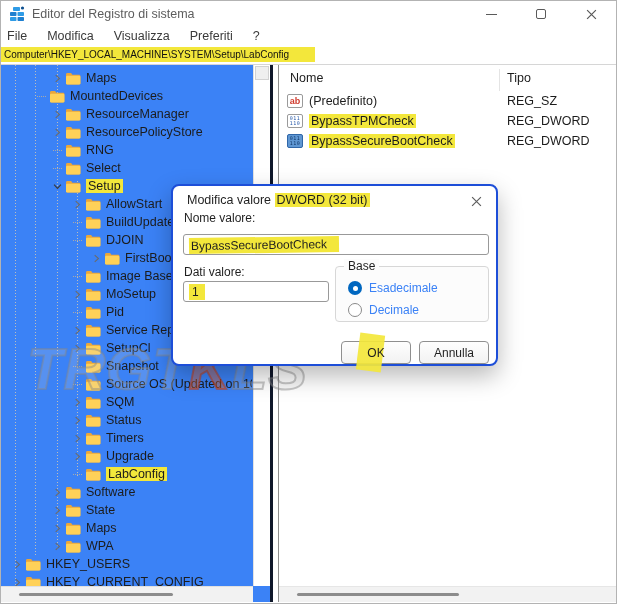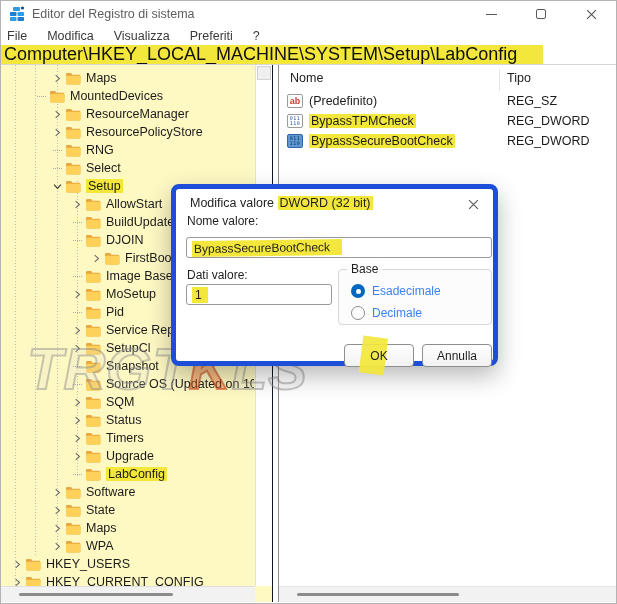--- a/index.html
+++ b/index.html
@@ -15,24 +15,24 @@
   .min-glyph { width:11px; height:1px; background:#5a5a5a; }
   .max-glyph { width:10px; height:10px; border:1px solid #5a5a5a; border-radius:2px; }
 
   
   .menubar { position:absolute; left:0; top:26px; right:0; height:18px; display:flex; align-items:center; background:#fff; }
   .menu-item { font-size:12.5px; color:#3a3a3a; padding:0 10px; }
   .menu-item:first-child { padding-left:6px; }
 
   
   .addressbar { position:absolute; left:0; top:44px; right:0; height:20px; background:#fff; border-bottom:1px solid #d6d6d6; display:flex; align-items:center; overflow:hidden; }
-  .address-text { font-size:18px; color:#111; background:var(--hl); padding:2px 26px 2px 3px; white-space:nowrap; }
-
-  
-  .left-panel { position:absolute; left:0; top:64px; width:272px; bottom:1px; background:#fef9c3; border-right:1px solid #0f172a; }
+  .address-text { font-size:10px; color:#111; background:var(--hl); padding:2px 26px 2px 3px; white-space:nowrap; }
+
+  
+  .left-panel { position:absolute; left:0; top:64px; width:272px; bottom:1px; background:#3b82f6; border-right:3px solid #0f172a; }
   .right-panel { position:absolute; left:277px; top:64px; right:0; bottom:1px; background:#fff; border-left:1px solid #8f8f8f; }
 
   
   .tree { position:absolute; left:0; top:0; right:18px; bottom:16px; overflow:hidden; padding-top:4px; }
   .guide { position:absolute; width:1px; background:repeating-linear-gradient(to bottom,#bdbdbd 0 1px,transparent 1px 3px); }
   .tree-row { height:18px; display:flex; align-items:center; white-space:nowrap; position:relative; }
   .arrow-slot { width:16px; height:18px; display:flex; align-items:center; justify-content:center; flex:0 0 16px; }
   .leaf-stub { width:9px; border-top:1px dotted #a9a9a9; }
   .folder { width:16px; height:13px; margin-right:5px; flex:0 0 16px; }
   .tree-label { font-size:12.5px; color:#1c1c1c; }
@@ -59,21 +59,21 @@
   .vicon.dwsel i { color:#0d3566; }
   .value-name { font-size:12.5px; color:#1c1c1c; }
   .value-type { position:absolute; left:228px; font-size:12.5px; color:#1c1c1c; }
 
   
   .watermark { position:absolute; left:26px; top:334px; z-index:5; font-size:58px; font-weight:bold; font-style:italic; letter-spacing:1px; white-space:nowrap; pointer-events:none;
     color:rgba(215,215,215,.18); -webkit-text-stroke:2px rgba(135,135,135,.45); }
   .watermark .wk { color:rgba(232,95,35,.40); -webkit-text-stroke:2px rgba(198,62,22,.55); }
 
   
-  .dialog { position:absolute; left:170px; top:183px; width:327px; height:182px; background:#fff; border:5px solid #1d4ed8; border-radius:8px; box-shadow:0 10px 24px rgba(0,0,0,.28); z-index:20; }
+  .dialog { position:absolute; left:170px; top:183px; width:327px; height:182px; background:#fff; border:2px solid #1d4ed8; border-radius:8px; box-shadow:0 10px 24px rgba(0,0,0,.28); z-index:20; }
   .dlg-title { position:absolute; left:14px; top:7px; font-size:12.5px; color:#1f1f1f; }
   .dlg-close { position:absolute; right:12px; top:7px; width:16px; height:16px; display:flex; align-items:center; justify-content:center; }
   .dlg-label { position:absolute; font-size:12px; color:#1f1f1f; }
   .dlg-field { position:absolute; height:21px; background:#fff; border:1px solid #999; border-radius:3px; font-size:12px; color:#1f1f1f; display:flex; align-items:center; padding:0 5px; overflow:visible; white-space:nowrap; }
   .name-label { left:11px; top:25px; }
   .name-field { left:10px; top:48px; width:306px; }
   .name-field .hl { padding:1px 12px 1px 2px; display:inline-block; transform:rotate(-.8deg); }
   .data-label { left:11px; top:79px; }
   .data-field { left:10px; top:95px; width:146px; }
   .data-field .hl { padding:1px 6px 1px 3px; }

